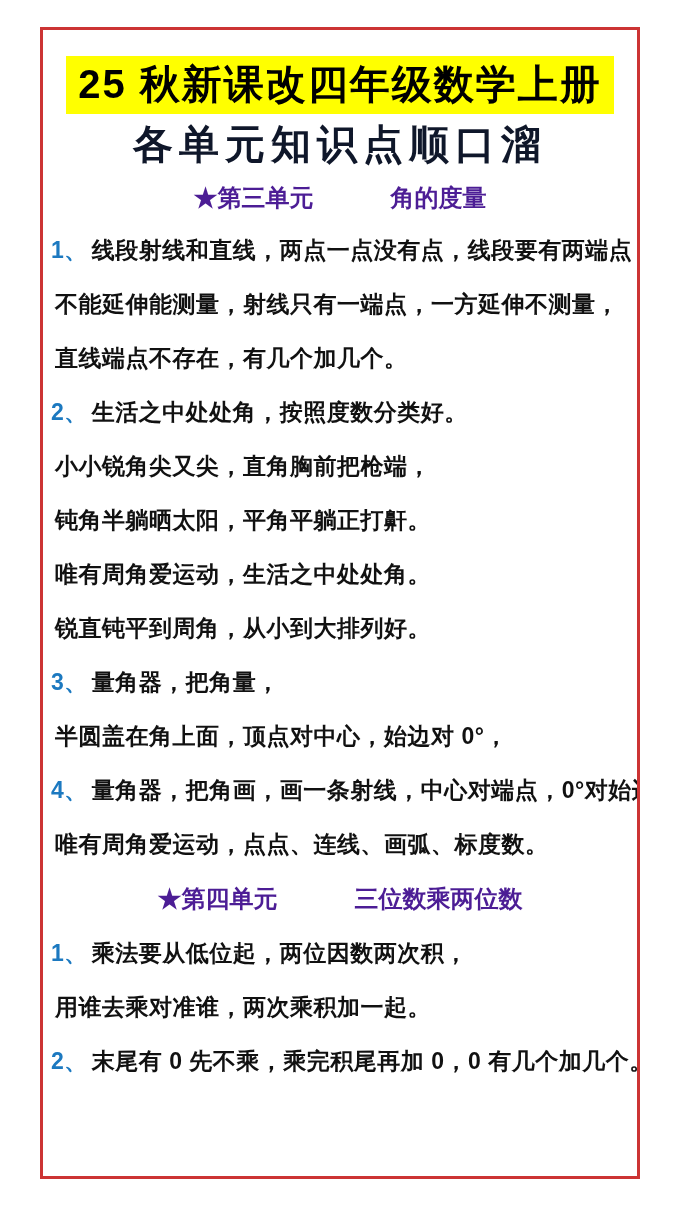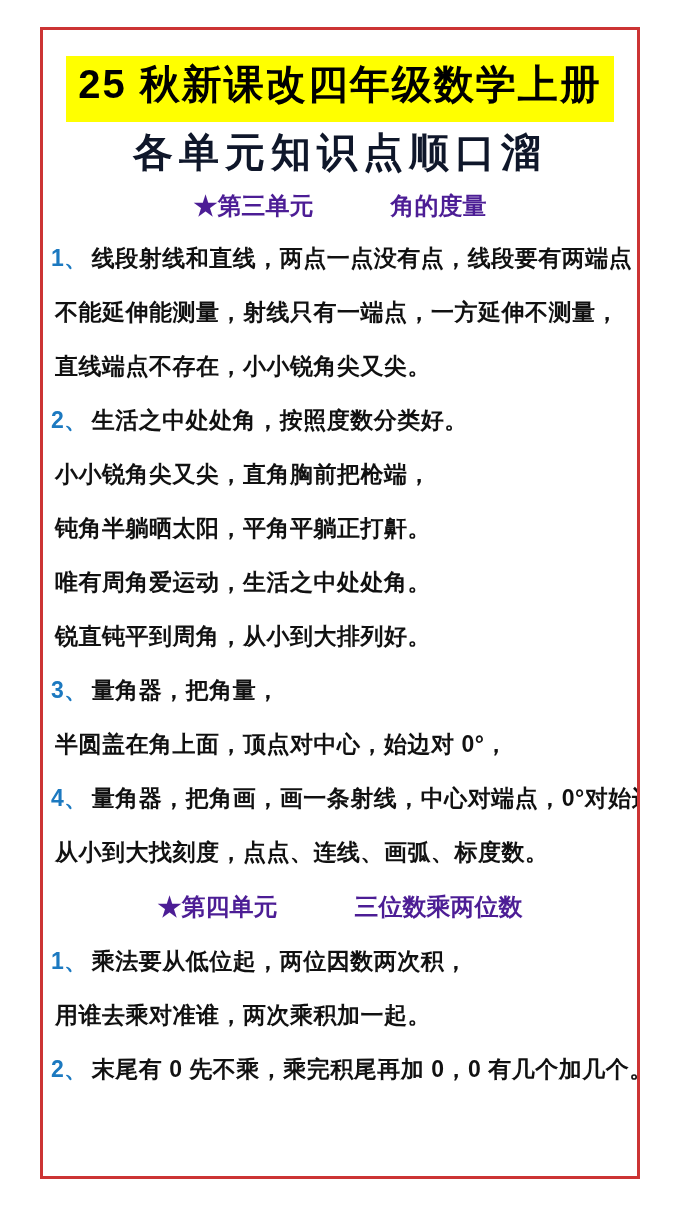--- a/index.html
+++ b/index.html
@@ -30,21 +30,21 @@
     text-align: center;
     margin: 0 0 8px 0;
   }
   .title {
     display: inline-block;
     background: #ffff00;
     color: #000000;
     font-size: 40px;
     font-weight: 800;
     letter-spacing: 2px;
-    padding: 6px 12px 16px 12px;
+    padding: 6px 12px 8px 12px;
     line-height: 1.1;
   }
   .subtitle {
     text-align: center;
     color: #0f172a;
     font-size: 40px;
     font-weight: 800;
     letter-spacing: 6px;
     margin: 4px 0 18px 0;
     line-height: 1.1;
@@ -87,30 +87,30 @@
       <span class="title">25 秋新课改四年级数学上册</span>
     </div>
     <div class="subtitle">各单元知识点顺口溜</div>
 
     <div class="sec-heading">
       <span>★</span><span>第三单元</span><span class="topic">角的度量</span>
     </div>
 
     <p class="line"><span class="num">1、</span><span>线段射线和直线，两点一点没有点，线段要有两端点，</span></p>
     <p class="line"><span class="num"></span><span>不能延伸能测量，射线只有一端点，一方延伸不测量，</span></p>
-    <p class="line"><span class="num"></span><span>直线端点不存在，小小锐角尖又尖。</span></p>
+    <p class="line"><span class="num"></span><span>直线端点不存在，有几个加几个。</span></p>
     <p class="line"><span class="num">2、</span><span>生活之中处处角，按照度数分类好。</span></p>
     <p class="line"><span class="num"></span><span>小小锐角尖又尖，直角胸前把枪端，</span></p>
     <p class="line"><span class="num"></span><span>钝角半躺晒太阳，平角平躺正打鼾。</span></p>
     <p class="line"><span class="num"></span><span>唯有周角爱运动，生活之中处处角。</span></p>
     <p class="line"><span class="num"></span><span>锐直钝平到周角，从小到大排列好。</span></p>
     <p class="line"><span class="num">3、</span><span>量角器，把角量，</span></p>
     <p class="line"><span class="num"></span><span>半圆盖在角上面，顶点对中心，始边对 0°，</span></p>
     <p class="line"><span class="num">4、</span><span>量角器，把角画，画一条射线，中心对端点，0°对始边，</span></p>
-    <p class="line"><span class="num"></span><span>从小到大找刻度，点点、连线、画弧、标度数。</span></p>
+    <p class="line"><span class="num"></span><span>唯有周角爱运动，点点、连线、画弧、标度数。</span></p>
 
     <div class="sec-heading second">
       <span>★</span><span>第四单元</span><span class="topic">三位数乘两位数</span>
     </div>
 
     <p class="line"><span class="num">1、</span><span>乘法要从低位起，两位因数两次积，</span></p>
     <p class="line"><span class="num"></span><span>用谁去乘对准谁，两次乘积加一起。</span></p>
     <p class="line"><span class="num">2、</span><span>末尾有 0 先不乘，乘完积尾再加 0，0 有几个加几个。</span></p>
 
   </div>

